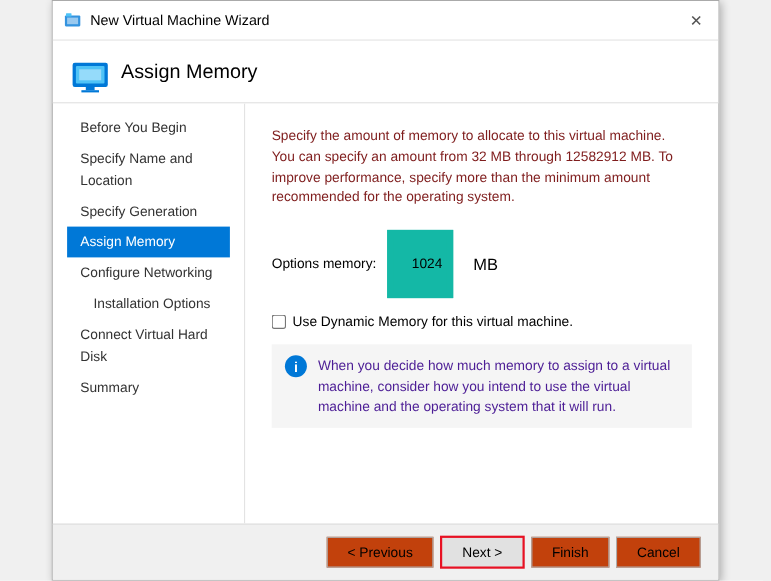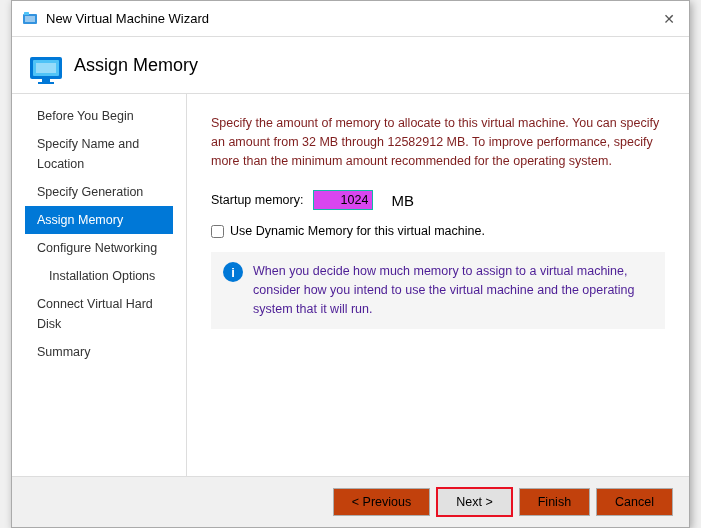--- a/index.html
+++ b/index.html
@@ -8,21 +8,21 @@
       font-size: 13px;
       background: #f0f0f0;
       display: flex;
       justify-content: center;
       align-items: center;
       width: 701px;
       height: 528px;
       overflow: hidden;
     }
     .window {
-      width: 679px;
+      width: 607px;
       height: 528px;
       background: #fff;
       border: 1px solid #aaa;
       display: flex;
       flex-direction: column;
       box-shadow: 2px 2px 8px rgba(0,0,0,0.3);
     }
     .title-bar {
       background: #fff;
       border-bottom: 1px solid #ddd;
@@ -122,25 +122,25 @@
       align-items: center;
       margin-bottom: 14px;
     }
     .form-label {
       font-size: 12.5px;
       margin-right: 10px;
       white-space: nowrap;
     }
     .memory-input {
       width: 60px;
-      border: 1px solid #14b8a6;
-      padding: 2px 4px;
+      border: 6px solid #14b8a6;
+      padding: 18px 4px;
       font-size: 12.5px;
       text-align: right;
-      background: #d946ef;
+      background: #14b8a6;
       outline: none;
     }
     .memory-unit {
       margin-left: 18px;
       font-size: 15px;
     }
 
     .checkbox-row {
       display: flex;
       align-items: center;
@@ -252,21 +252,21 @@
         <div class="sidebar-item">Configure Networking</div>
         <div class="sidebar-item sub">Installation Options</div>
         <div class="sidebar-item">Connect Virtual Hard Disk</div>
         <div class="sidebar-item">Summary</div>
       </div>
 
     <div class="main-panel">
       <p class="description-text">Specify the amount of memory to allocate to this virtual machine. You can specify an amount from 32 MB through 12582912 MB. To improve performance, specify more than the minimum amount recommended for the operating system.</p>
 
       <div class="form-row">
-        <label class="form-label">Startup memory:</label>
+        <label class="form-label">Options memory:</label>
         <input class="memory-input" type="text" value="1024" style="">
         <span class="memory-unit">MB</span>
       </div>
 
       <div class="checkbox-row">
         <input type="checkbox" style="">
         <span class="checkbox-label">Use Dynamic Memory for this virtual machine.</span>
       </div>
 
       <div class="info-box">

